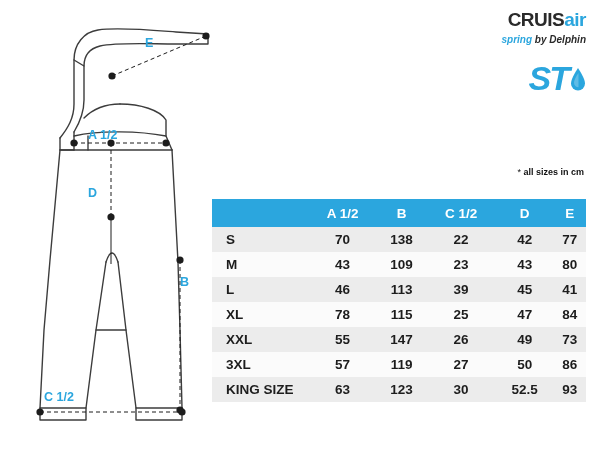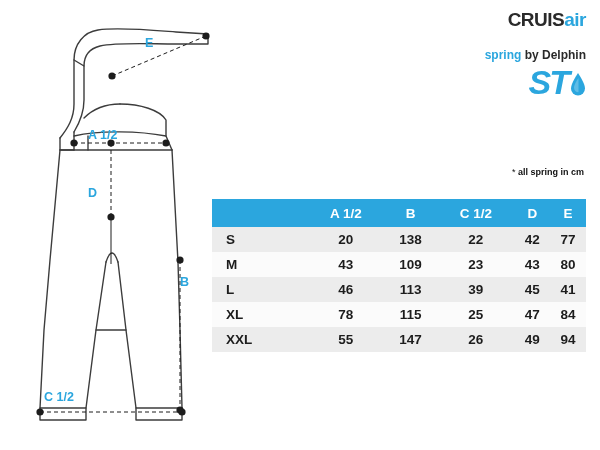--- a/index.html
+++ b/index.html
@@ -31,32 +31,33 @@
   .brand-name {
     font-size: 19px;
     font-weight: bold;
     letter-spacing: -0.5px;
     color: #2a2a2a;
   }
   .brand-name .accent {
     color: #2ba6de;
   }
   .brand-sub {
-    margin-top: 20px;
-    font-size: 12px;
+    margin-top: 6px;
+    font-size: 10px;
+    font-style: italic;
     font-weight: bold;
     color: #2a2a2a;
   }
   .brand-sub .accent {
     color: #2ba6de;
   }
   .brand-logo {
-    margin-top: 6px;
+    margin-top: 18px;
     display: flex;
-    align-items: flex-end;
+    align-items: flex-start;
     justify-content: flex-end;
   }
   .brand-logo-text {
     font-size: 34px;
     font-weight: bold;
     font-style: italic;
     color: #2ba6de;
     letter-spacing: -2px;
     line-height: 0.9;
   }
@@ -142,21 +143,21 @@
     <div class="brand-sub"><span class="accent">spring</span><span> by Delphin</span></div>
     <div class="brand-logo">
       <div class="brand-logo-text">ST</div>
       <svg class="brand-drop" width="16" height="26" viewBox="0 0 16 26">
         <path d="M8 1 C8 1 1 11 1 16.5 A7 7 0 0 0 15 16.5 C15 11 8 1 8 1 Z" fill="#2ba6de"></path>
         <path d="M8.5 6 C8.5 6 4 12 4 15.8 A4.5 4.5 0 0 0 8.5 20.3 Z" fill="#ffffff" opacity="0.25"></path>
       </svg>
     </div>
   </div>
 
-  <div class="note"><span class="star">*</span><span> all spring in cm</span></div>
+  <div class="note"><span class="star">*</span><span> all sizes in cm</span></div>
 
   <svg class="drawing" width="230" height="450" viewBox="0 0 230 450">
     <g fill="none" stroke="#3c3c3c" stroke-width="1.4" stroke-linejoin="round" stroke-linecap="round">
 
       <path d="M74 60 C74 44 84 32 98 30 C118 27 150 30 176 32 L208 34 L208 44 L176 44 C150 44 118 42 100 46 C88 49 84 56 84 66 Z"></path>
       <path d="M84 66 L84 100 C84 112 80 122 74 132"></path>
       <path d="M74 60 L74 104 C74 118 68 128 60 138"></path>
 
       <path d="M60 138 L60 150 L74 150"></path>
       <path d="M74 132 L74 150"></path>
@@ -215,21 +216,21 @@
         <th>A 1/2</th>
         <th>B</th>
         <th>C 1/2</th>
         <th>D</th>
         <th>E</th>
       </tr>
     </thead>
     <tbody>
       <tr class="odd">
         <th>S</th>
-        <td>20</td>
+        <td>70</td>
         <td>138</td>
         <td>22</td>
         <td>42</td>
         <td>77</td>
       </tr>
       <tr class="even">
         <th>M</th>
         <td>43</td>
         <td>109</td>
         <td>23</td>
@@ -251,18 +252,34 @@
         <td>25</td>
         <td>47</td>
         <td>84</td>
       </tr>
       <tr class="odd">
         <th>XXL</th>
         <td>55</td>
         <td>147</td>
         <td>26</td>
         <td>49</td>
-        <td>94</td>
+        <td>73</td>
+      </tr>
+      <tr class="even">
+        <th>3XL</th>
+        <td>57</td>
+        <td>119</td>
+        <td>27</td>
+        <td>50</td>
+        <td>86</td>
+      </tr>
+      <tr class="odd">
+        <th>KING SIZE</th>
+        <td>63</td>
+        <td>123</td>
+        <td>30</td>
+        <td>52.5</td>
+        <td>93</td>
       </tr>
     </tbody>
   </table>
 
 </div>
 
 </body></html>

